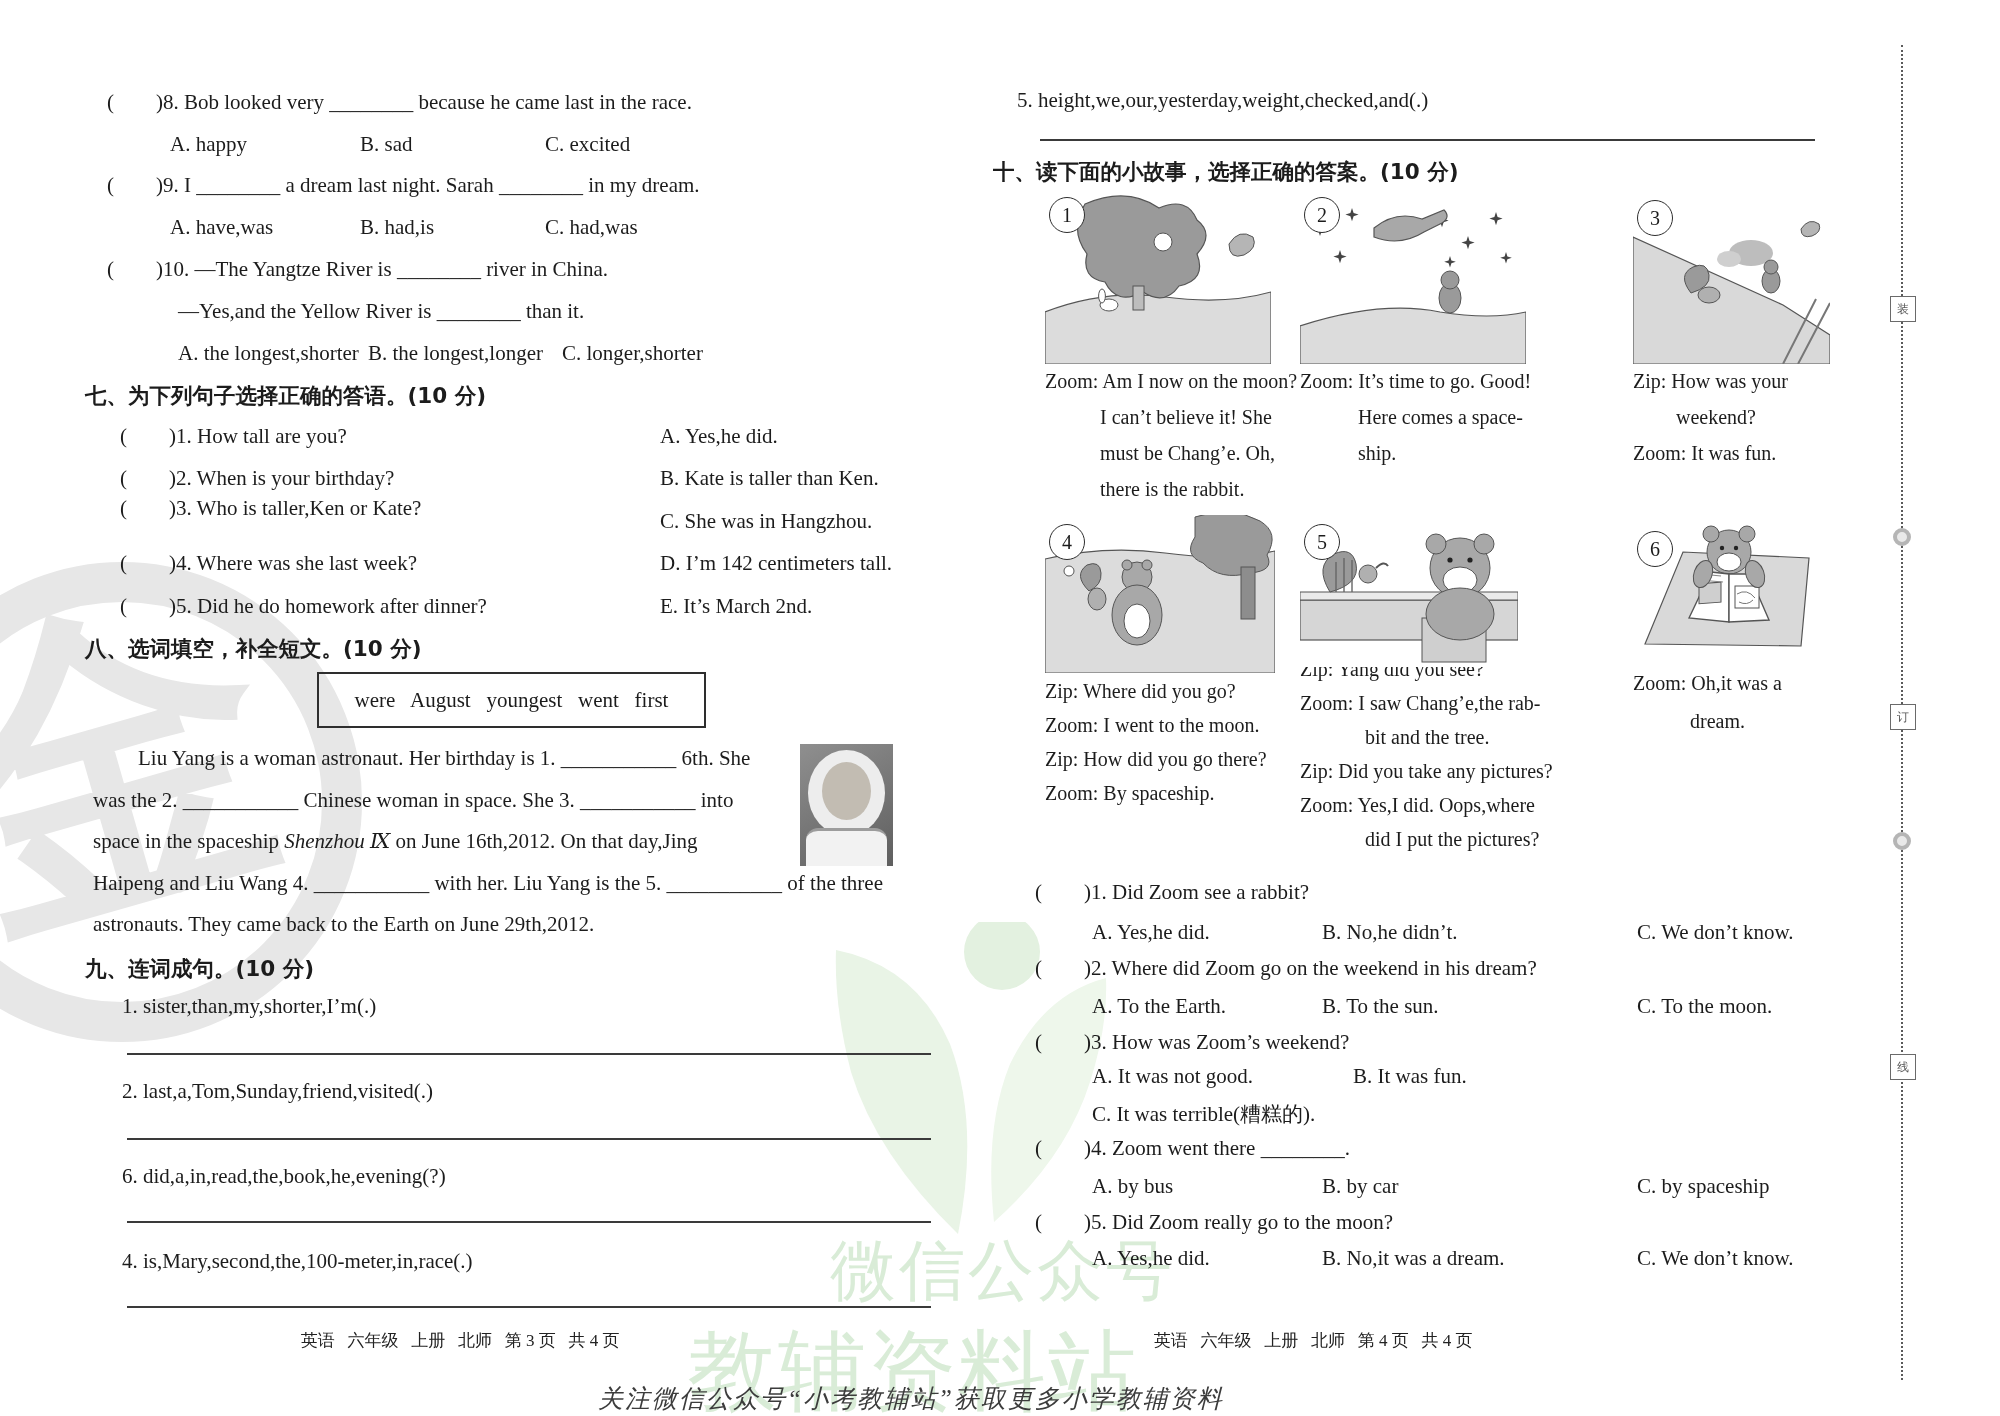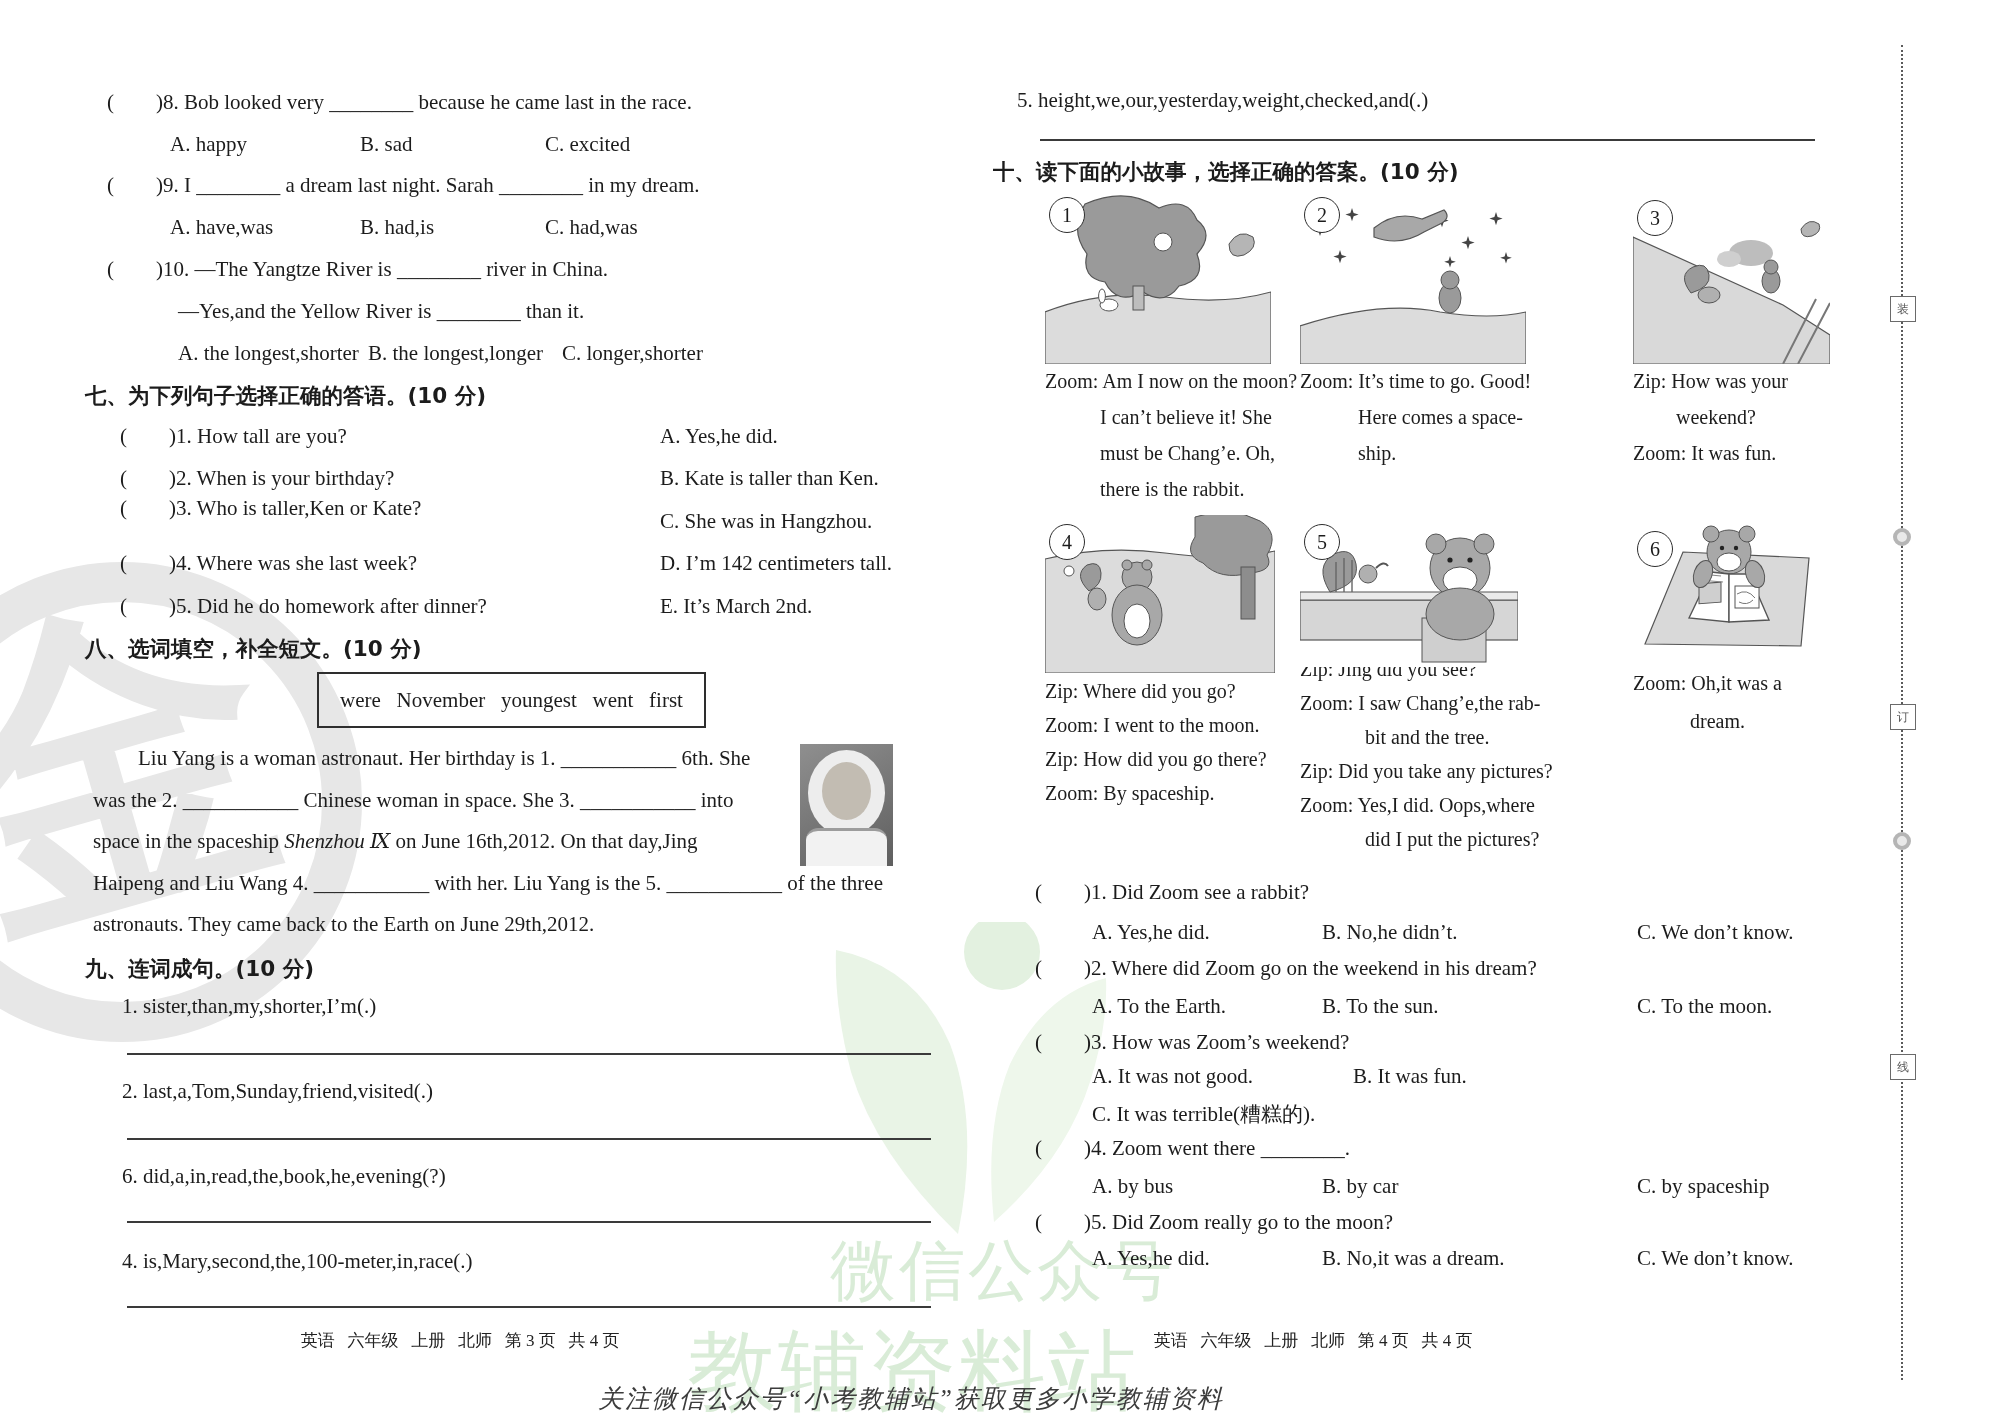--- a/index.html
+++ b/index.html
@@ -84,21 +84,21 @@
   <div class="t" style="left:120px;top:466px;">(        )2. When is your birthday?</div>
   <div class="t" style="left:660px;top:466px;">B. Kate is taller than Ken.</div>
   <div class="t" style="left:120px;top:496px;">(        )3. Who is taller,Ken or Kate?</div>
   <div class="t" style="left:660px;top:509px;">C. She was in Hangzhou.</div>
   <div class="t" style="left:120px;top:551px;">(        )4. Where was she last week?</div>
   <div class="t" style="left:660px;top:551px;">D. I’m 142 centimeters tall.</div>
   <div class="t" style="left:120px;top:594px;">(        )5. Did he do homework after dinner?</div>
   <div class="t" style="left:660px;top:594px;">E. It’s March 2nd.</div>
 
   <div class="h" style="left:85px;top:634px;">八、选词填空，补全短文。(10 分)</div>
-  <div class="wordbox" style="left:317px;top:672px;width:385px;height:52px;z-index:2;">were   November   youngest   went   first</div>
+  <div class="wordbox" style="left:317px;top:672px;width:385px;height:52px;z-index:2;">were   August   youngest   went   first</div>
 
   <div class="t" style="left:130px;top:746px;margin-left:8px;">Liu Yang is a woman astronaut. Her birthday is 1. ___________ 6th. She</div>
   <div class="t" style="left:93px;top:788px;">was the 2. ___________ Chinese woman in space. She 3. ___________ into</div>
   <div class="t" style="left:93px;top:829px;"><span>space in the spaceship </span><span style="font-style:italic;">Shenzhou Ⅸ</span><span> on June 16th,2012. On that day,Jing</span></div>
   <div class="t" style="left:93px;top:871px;">Haipeng and Liu Wang 4. ___________ with her. Liu Yang is the 5. ___________ of the three</div>
   <div class="t" style="left:93px;top:912px;">astronauts. They came back to the Earth on June 29th,2012.</div>
 
   <div class="photo">
     <div class="helmet"></div>
     <div class="face"></div>
@@ -248,21 +248,21 @@
 
   <div class="dlg" style="left:1633px;top:370px;">Zip: How was your</div>
   <div class="dlg" style="left:1676px;top:406px;">weekend?</div>
   <div class="dlg" style="left:1633px;top:442px;">Zoom: It was fun.</div>
 
   <div class="dlg" style="left:1045px;top:680px;">Zip: Where did you go?</div>
   <div class="dlg" style="left:1045px;top:714px;">Zoom: I went to the moon.</div>
   <div class="dlg" style="left:1045px;top:748px;">Zip: How did you go there?</div>
   <div class="dlg" style="left:1045px;top:782px;">Zoom: By spaceship.</div>
 
-  <div class="dlg" style="left:1300px;top:658px;">Zip: Jing did you see?</div>
+  <div class="dlg" style="left:1300px;top:658px;">Zip: Yang did you see?</div>
   <div class="dlg" style="left:1300px;top:692px;">Zoom: I saw Chang’e,the rab-</div>
   <div class="dlg" style="left:1365px;top:726px;">bit and the tree.</div>
   <div class="dlg" style="left:1300px;top:760px;">Zip: Did you take any pictures?</div>
   <div class="dlg" style="left:1300px;top:794px;">Zoom: Yes,I did. Oops,where</div>
   <div class="dlg" style="left:1365px;top:828px;">did I put the pictures?</div>
 
   <div class="dlg" style="left:1633px;top:672px;">Zoom: Oh,it was a</div>
   <div class="dlg" style="left:1690px;top:710px;">dream.</div>
 
   <div class="t" style="left:1035px;top:880px;z-index:2;">(        )1. Did Zoom see a rabbit?</div>

